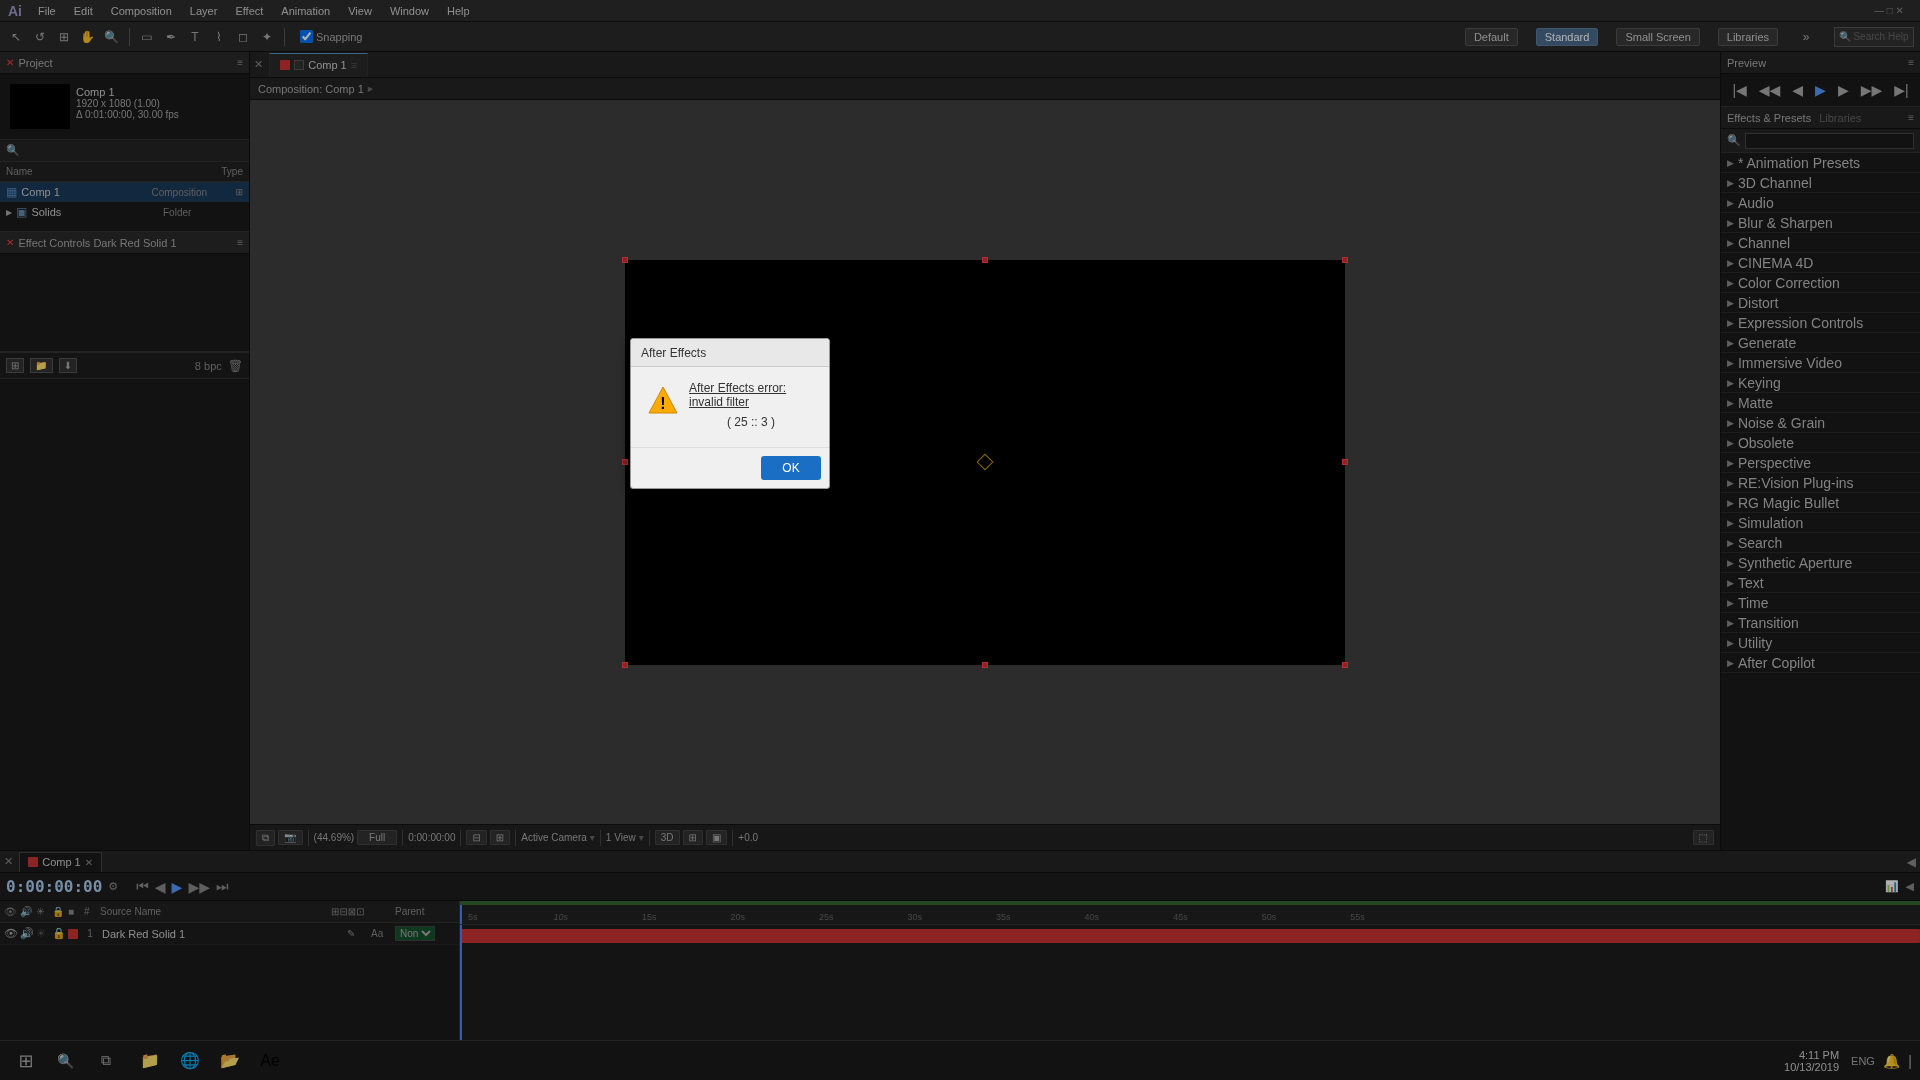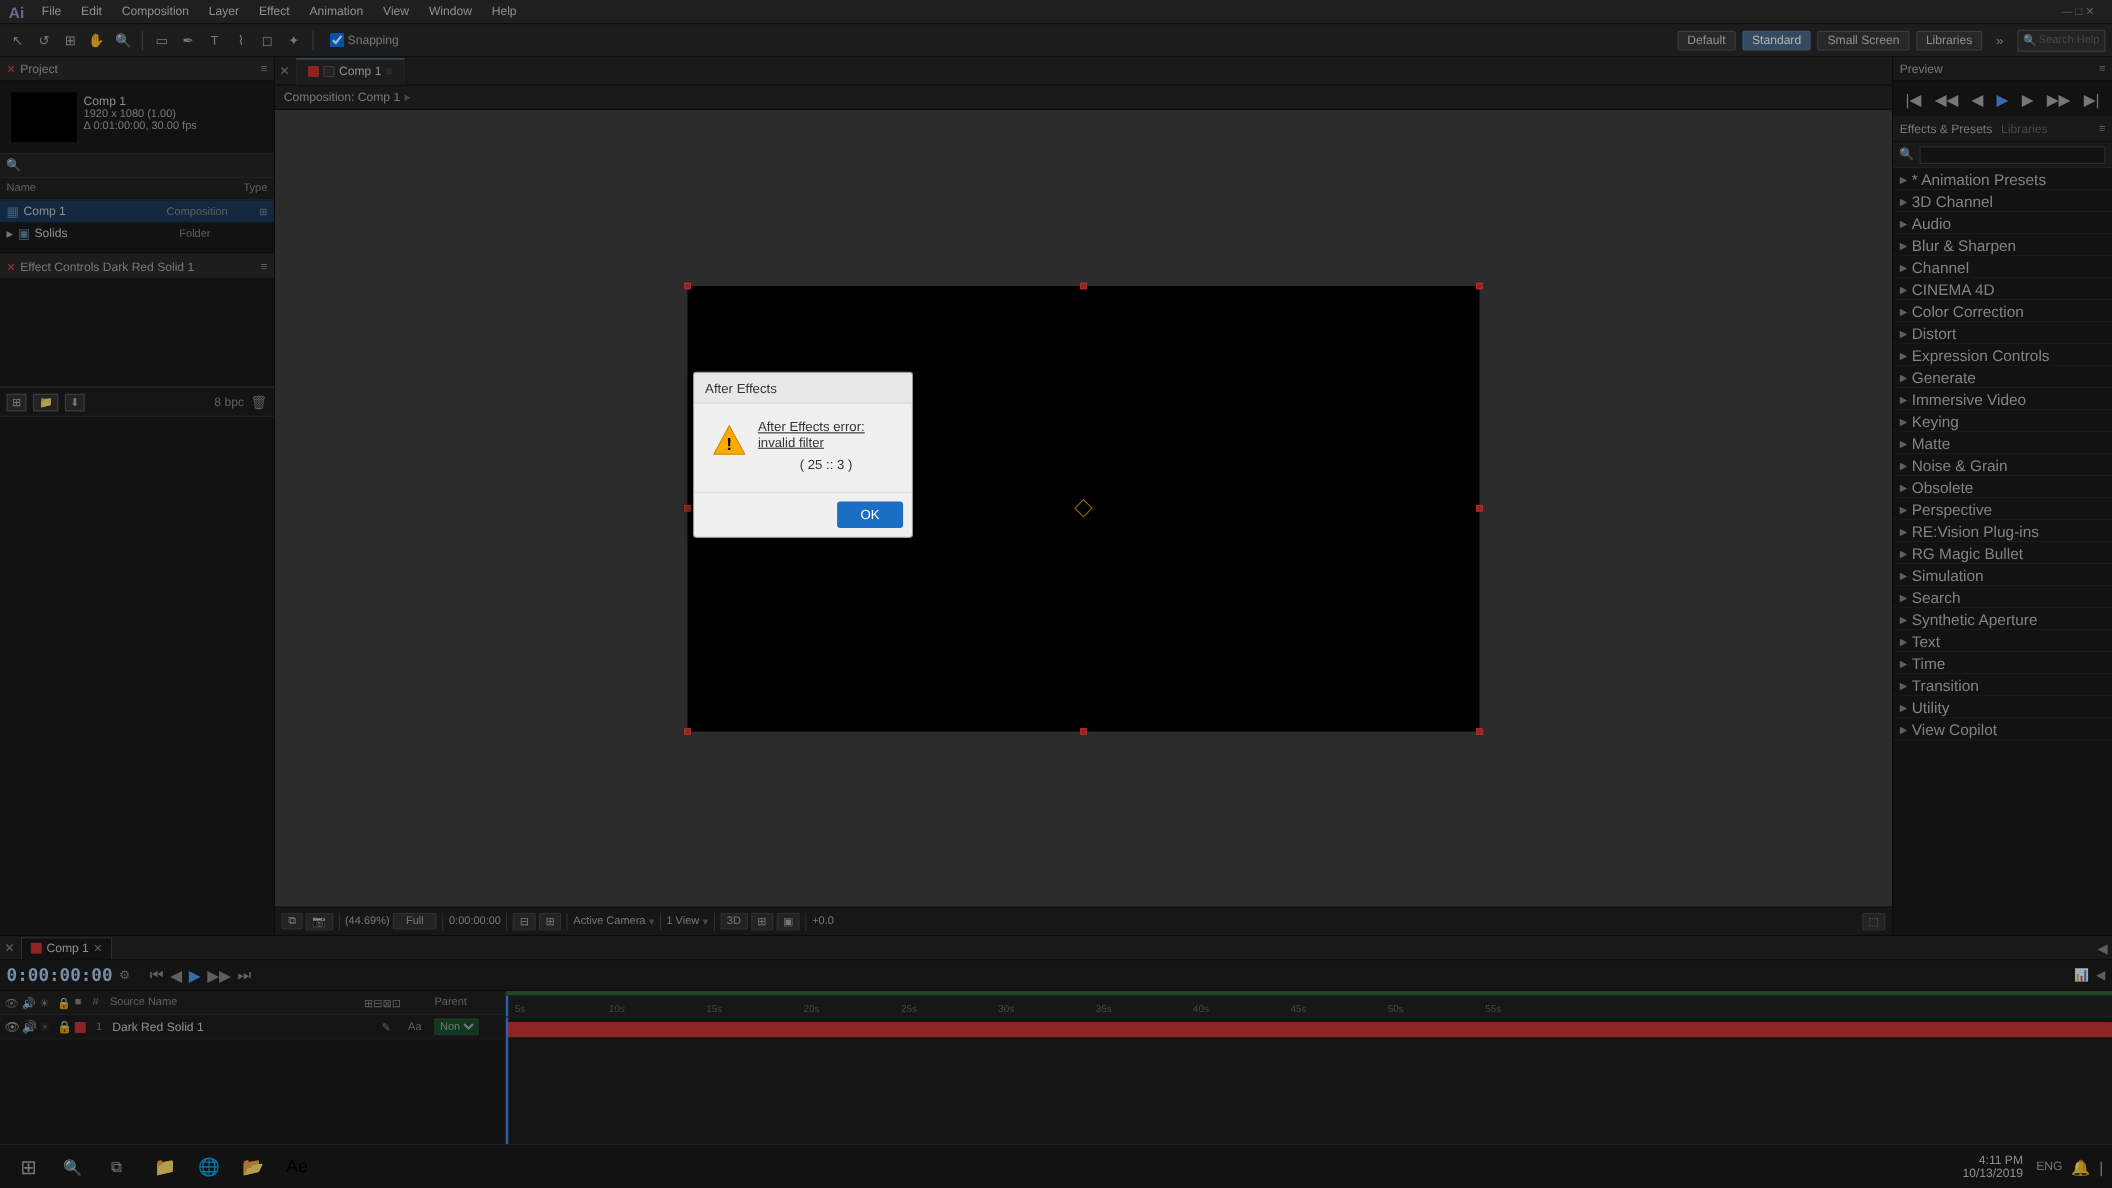--- a/index.html
+++ b/index.html
@@ -62,21 +62,21 @@
     .toolbar-separator {
       width: 1px;
       height: 18px;
       background: #555;
       margin: 0 3px;
     }
     .toolbar-workspace {
       margin-left: auto;
       display: flex;
       align-items: center;
-      gap: 6px;
+      gap: 18px;
     }
     .workspace-btn {
       padding: 2px 8px;
       background: #3a3a3a;
       border: 1px solid #555;
       color: #ccc;
       font-size: 11px;
       cursor: pointer;
       border-radius: 2px;
     }
@@ -839,21 +839,21 @@
         <div class="effect-category">
           <span class="arrow">▶</span>
           <span class="cat-name">Transition</span>
         </div>
         <div class="effect-category">
           <span class="arrow">▶</span>
           <span class="cat-name">Utility</span>
         </div>
         <div class="effect-category">
           <span class="arrow">▶</span>
-          <span class="cat-name">View Copilot</span>
+          <span class="cat-name">After Copilot</span>
         </div>
       </div>
   </div>
 
 </div>
 
 <div id="timeline-area" style="height:230px; background:#1a1a1a; border-top:1px solid #111; display:flex; flex-direction:column; position:relative; bottom:0; width:100%;">
 
   <div id="timeline-tabs" style="height:22px; background:#252525; border-bottom:1px solid #111; display:flex; align-items:center; padding:0 4px; gap:2px;">
     <span style="color:#888; font-size:11px; margin-right:4px; cursor:pointer;">✕</span>

